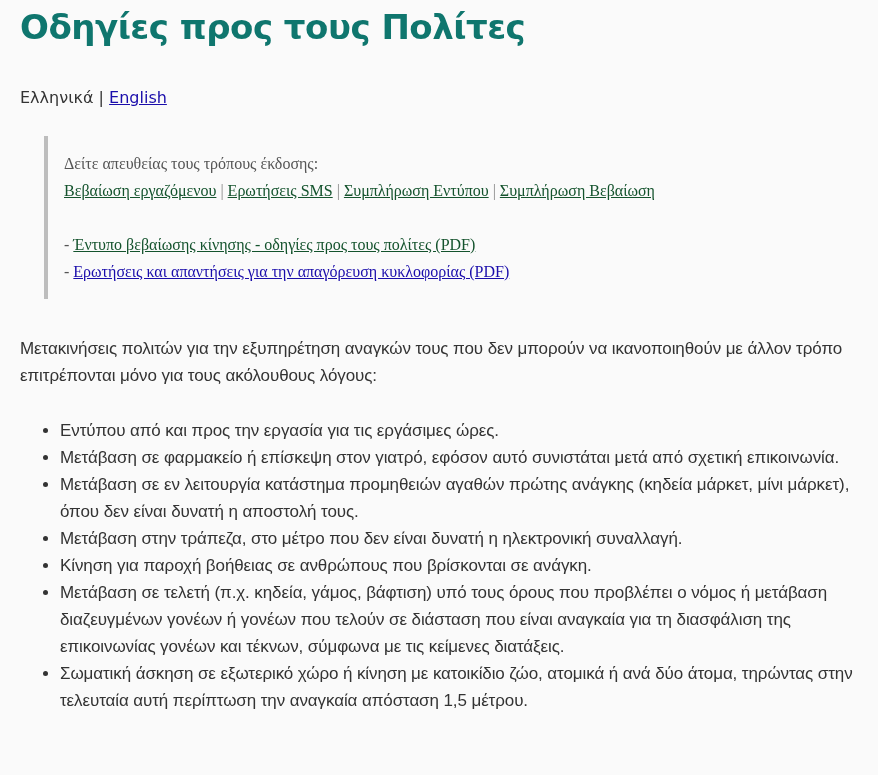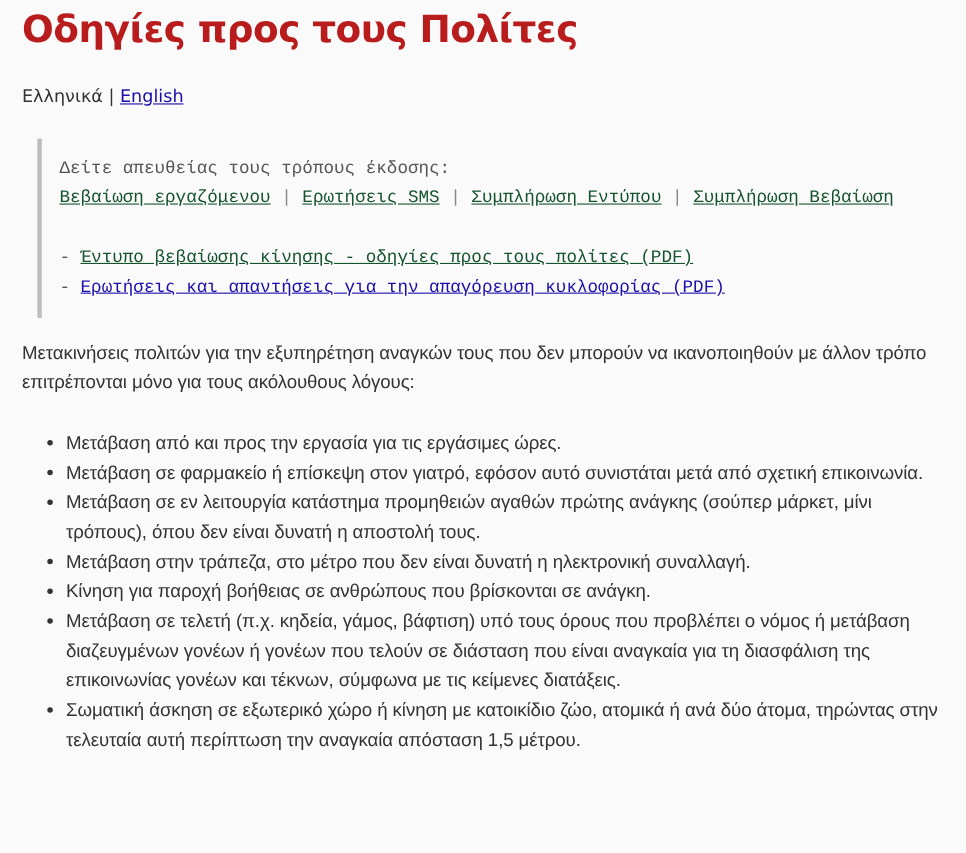--- a/index.html
+++ b/index.html
@@ -18,52 +18,52 @@
       padding: 0 20px;
       position: relative;
     }
     h1 {
       margin: 0;
       padding-top: 4px;
       font-family: "DejaVu Sans", sans-serif;
       font-weight: bold;
       font-size: 34px;
       line-height: 46px;
-      color: #b91c1c;
+      color: #0f766e;
       letter-spacing: -0.5px;
     }
     .lang {
-      margin-top: 26px;
+      margin-top: 36px;
       font-family: "DejaVu Sans", sans-serif;
       font-size: 16px;
       line-height: 24px;
       color: #333333;
     }
     .lang a { color: #1a0dab; text-decoration: underline; }
     .lang .sep { color: #333333; }
 
     .callout {
       margin-top: 26px;
-      margin-left: 14px;
+      margin-left: 24px;
       border-left: 4px solid #bdbdbd;
       padding: 14px 0 14px 16px;
-      font-family: Liberation Mono, monospace;
+      font-family: Liberation Serif, serif;
       font-size: 16px;
       line-height: 27px;
       color: #555555;
     }
     .callout .intro { color: #555555; }
     .callout a.visited { color: #14532d; text-decoration: underline; }
     .callout a.link { color: #1a0dab; text-decoration: underline; }
     .callout .pipe { color: #888888; }
     .callout .spacer { height: 27px; }
     .callout .dash { color: #555555; }
 
     .para {
-      margin-top: 18px;
+      margin-top: 36px;
       font-size: 17px;
       line-height: 27px;
       color: #333333;
       letter-spacing: -0.1px;
     }
     ul.reasons {
       margin: 28px 0 0 0;
       padding-left: 40px;
       font-size: 17px;
       line-height: 27px;
@@ -102,21 +102,21 @@
     </div>
     <div>
       <span class="dash">-</span>
       <a href="#" class="link">Ερωτήσεις και απαντήσεις για την απαγόρευση κυκλοφορίας (PDF)</a>
     </div>
   </div>
 
   <p class="para">Μετακινήσεις πολιτών για την εξυπηρέτηση αναγκών τους που δεν μπορούν να ικανοποιηθούν με άλλον τρόπο επιτρέπονται μόνο για τους ακόλουθους λόγους:</p>
 
   <ul class="reasons">
-    <li>Μετάβαση από και προς την εργασία για τις εργάσιμες ώρες.</li>
+    <li>Εντύπου από και προς την εργασία για τις εργάσιμες ώρες.</li>
     <li>Μετάβαση σε φαρμακείο ή επίσκεψη στον γιατρό, εφόσον αυτό συνιστάται μετά από σχετική επικοινωνία.</li>
-    <li>Μετάβαση σε εν λειτουργία κατάστημα προμηθειών αγαθών πρώτης ανάγκης (σούπερ μάρκετ, μίνι τρόπους), όπου δεν είναι δυνατή η αποστολή τους.</li>
+    <li>Μετάβαση σε εν λειτουργία κατάστημα προμηθειών αγαθών πρώτης ανάγκης (κηδεία μάρκετ, μίνι μάρκετ), όπου δεν είναι δυνατή η αποστολή τους.</li>
     <li>Μετάβαση στην τράπεζα, στο μέτρο που δεν είναι δυνατή η ηλεκτρονική συναλλαγή.</li>
     <li>Κίνηση για παροχή βοήθειας σε ανθρώπους που βρίσκονται σε ανάγκη.</li>
     <li>Μετάβαση σε τελετή (π.χ. κηδεία, γάμος, βάφτιση) υπό τους όρους που προβλέπει ο νόμος ή μετάβαση διαζευγμένων γονέων ή γονέων που τελούν σε διάσταση που είναι αναγκαία για τη διασφάλιση της επικοινωνίας γονέων και τέκνων, σύμφωνα με τις κείμενες διατάξεις.</li>
     <li>Σωματική άσκηση σε εξωτερικό χώρο ή κίνηση με κατοικίδιο ζώο, ατομικά ή ανά δύο άτομα, τηρώντας στην τελευταία αυτή περίπτωση την αναγκαία απόσταση 1,5 μέτρου.</li>
   </ul>
 </div>
 
 </body></html>

